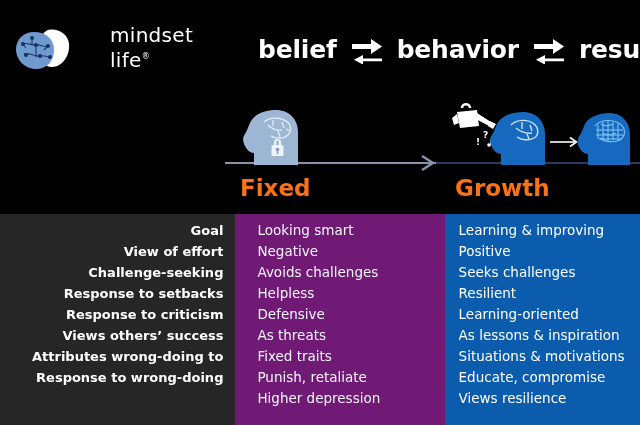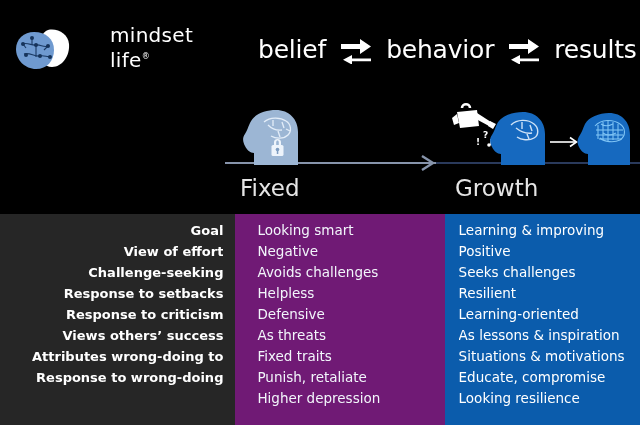--- a/index.html
+++ b/index.html
@@ -63,21 +63,21 @@
     position: absolute;
     left: 258px; top: 30px;
     height: 40px;
     display: flex;
     align-items: center;
     gap: 14px;
   }
   .chain-word {
     color: #ffffff;
     font-size: 25px;
-    font-weight: normal;
+    font-weight: bold;
     letter-spacing: -0.2px;
     line-height: 30px;
     white-space: nowrap;
     font-family: "DejaVu Sans", sans-serif;
   }
   .exchange-icon {
     width: 32px; height: 28px;
     flex: 0 0 auto;
   }
 
@@ -127,23 +127,23 @@
     width: 30px; height: 12px;
   }
   .head-growth-2 {
     position: absolute;
     left: 575px; top: 16px;
     width: 58px; height: 53px;
   }
 
   .mode-label {
     position: absolute;
-    color: #e5e5e5;
+    color: #f97316;
     font-size: 23px;
-    font-weight: normal;
+    font-weight: bold;
     line-height: 26px;
     font-family: "DejaVu Sans", sans-serif;
   }
   .mode-label.fixed { left: 240px; top: 79px; }
   .mode-label.growth { left: 455px; top: 79px; }
 
   
   .table-zone {
     position: absolute;
     left: 0; top: 214px;
@@ -358,17 +358,17 @@
 
     <div class="col col-growth">
       <div class="cell">Learning &amp; improving</div>
       <div class="cell">Positive</div>
       <div class="cell">Seeks challenges</div>
       <div class="cell">Resilient</div>
       <div class="cell">Learning-oriented</div>
       <div class="cell">As lessons &amp; inspiration</div>
       <div class="cell">Situations &amp; motivations</div>
       <div class="cell">Educate, compromise</div>
-      <div class="cell">Looking resilience</div>
+      <div class="cell">Views resilience</div>
     </div>
   </div>
 
 </div>
 
 </body></html>

